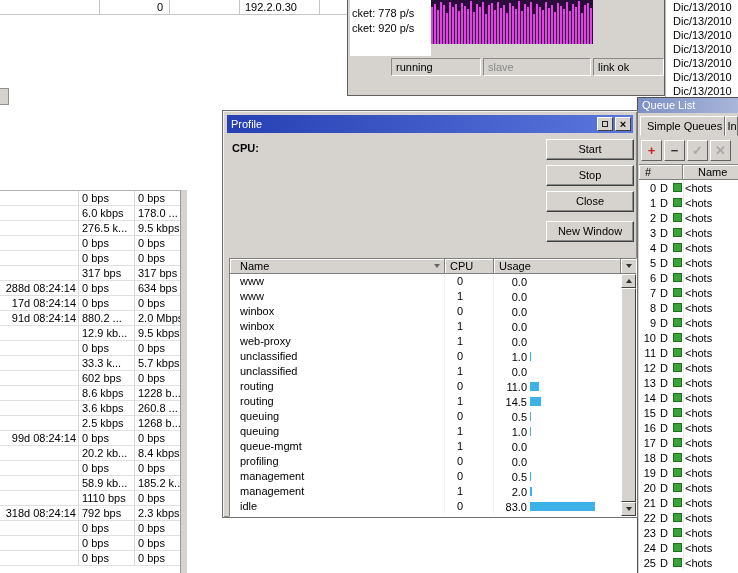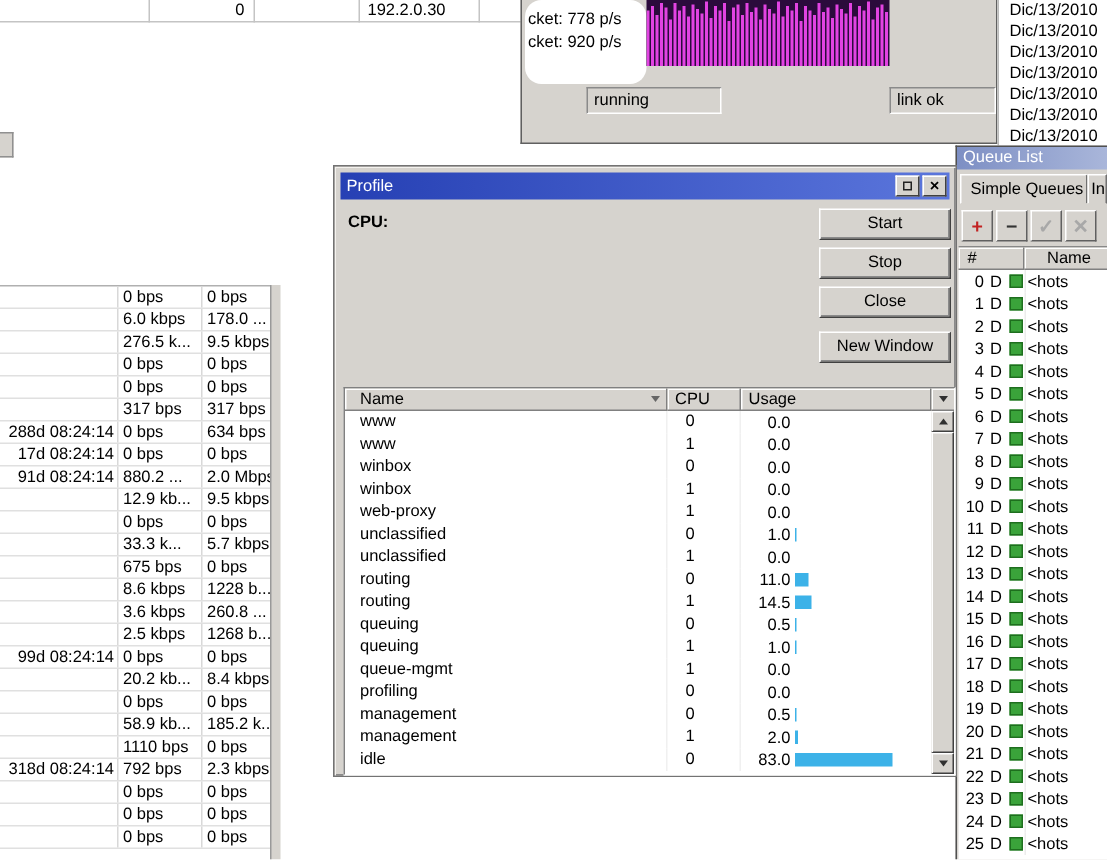--- a/index.html
+++ b/index.html
@@ -8,21 +8,21 @@
 
   
   .tl-table { position:absolute; left:0; top:0; width:348px; height:15px; border-bottom:1px solid #c4c4c4; display:flex; }
   .tl-cell { height:15px; border-right:1px solid #c4c4c4; line-height:14px; white-space:nowrap; overflow:hidden; }
   .c1{width:100px;} .c2{width:70px; text-align:right; padding-right:6px;} .c3{width:70px;} .c4{width:80px; padding-left:5px;} .c5{width:28px; border-right:none;}
 
   .gray-notch { position:absolute; left:0; top:88px; width:9px; height:17px; background:#d6d3ce; border:1px solid #909090; border-left:none; }
 
   
   .traffic-win { position:absolute; left:347px; top:0; width:318px; height:96px; background:#d6d3ce; border-left:1px solid #606060; border-right:1px solid #606060; border-bottom:1px solid #606060; }
-  .pkt-panel { position:absolute; left:2px; top:0; width:81px; height:56px; background:#fff; padding-top:6px;border-radius:11px; }
+  .pkt-panel { position:absolute; left:2px; top:0; width:81px; height:56px; background:#fff; padding-top:6px; }
   .pkt-line { padding-left:2px; line-height:15px; white-space:nowrap; }
   .graph { position:absolute; left:83px; top:0; width:162px; height:44px; background:#2b0b3c; display:flex; align-items:flex-end; gap:1px; overflow:hidden; }
   .gbar { flex:0 0 2px; width:2px; background:#e243e2; }
   .statusbar { position:absolute; left:0; top:58px; width:100%; height:18px; }
   .status-cell { position:absolute; top:0; height:18px; background:#d6d3ce; border:1px solid; border-color:#8a8a8a #fff #fff #8a8a8a; line-height:16px; padding-left:4px; white-space:nowrap; overflow:hidden; }
   .s1{left:43px; width:90px;} .s2{left:135px; width:108px; color:#8a8a8a;} .s3{left:245px; width:71px;}
 
   
   .dates { position:absolute; left:665px; top:0; width:73px; height:97px; background:#fff; overflow:hidden; border-left:1px solid #bbb; }
   .date-row { height:14px; line-height:14px; padding-left:7px; white-space:nowrap; }
@@ -166,20 +166,21 @@
         <div class="gbar" style="height: 91%;"></div>
         <div class="gbar" style="height: 84%;"></div>
         <div class="gbar" style="height: 97%;"></div>
         <div class="gbar" style="height: 70%;"></div>
         <div class="gbar" style="height: 89%;"></div>
         <div class="gbar" style="height: 94%;"></div>
         <div class="gbar" style="height: 82%;"></div>
       </div>
     <div class="statusbar">
       <div class="status-cell s1">running</div>
+      <div class="status-cell s2">slave</div>
       <div class="status-cell s3">link ok</div>
     </div>
   </div>
 
   <div class="dates">
 
   <div class="date-row">Dic/13/2010</div>
       <div class="date-row">Dic/13/2010</div>
       <div class="date-row">Dic/13/2010</div>
       <div class="date-row">Dic/13/2010</div>
@@ -245,21 +246,21 @@
         <div class="lc tx">0 bps</div>
         <div class="lc rx">0 bps</div>
       </div>
       <div class="lrow">
         <div class="lc u"></div>
         <div class="lc tx">33.3 k...</div>
         <div class="lc rx">5.7 kbps</div>
       </div>
       <div class="lrow">
         <div class="lc u"></div>
-        <div class="lc tx">675 bps</div>
+        <div class="lc tx">602 bps</div>
         <div class="lc rx">0 bps</div>
       </div>
       <div class="lrow">
         <div class="lc u"></div>
         <div class="lc tx">8.6 kbps</div>
         <div class="lc rx">1228 b...</div>
       </div>
       <div class="lrow">
         <div class="lc u"></div>
         <div class="lc tx">3.6 kbps</div>

